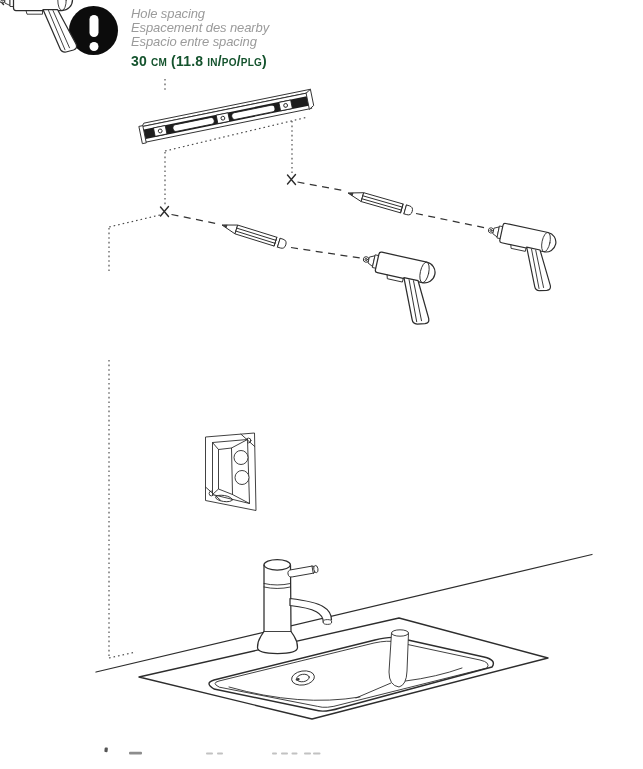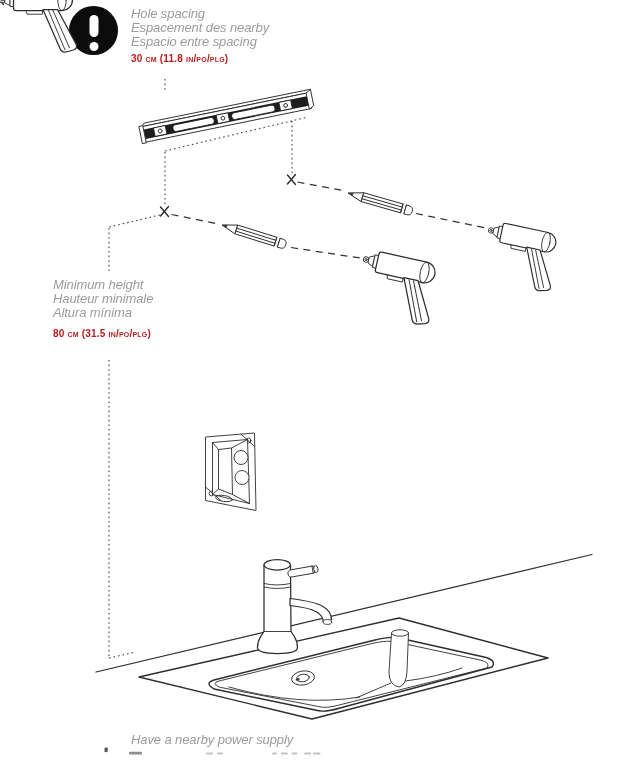--- a/index.html
+++ b/index.html
@@ -1,21 +1,21 @@
 <!DOCTYPE html>
 <html><head>
 <meta charset="utf-8">
 <style>
   html,body{margin:0;padding:0;background:#fff;}
   .page{position:relative;width:643px;height:769px;background:#ffffff;overflow:hidden;
         font-family:"Liberation Sans", sans-serif;}
   .note-block{position:absolute;}
   .note-line{font-style:italic;color:#9b9b9b;font-size:13px;line-height:13.8px;
              letter-spacing:-0.1px;white-space:nowrap;}
-  .measure{font-weight:bold;color:#b91c1c;font-size:10px;font-variant:small-caps;
+  .measure{font-weight:bold;color:#14532d;font-size:14px;font-variant:small-caps;
            letter-spacing:0.2px;margin-top:5px;white-space:nowrap;}
   .warn-icon{position:absolute;left:69px;top:6px;width:49px;height:49px;border-radius:50%;
              background:#0c0c0c;}
   .warn-bar{position:absolute;left:50%;transform:translateX(-50%);top:9px;width:9px;height:22px;
             background:#fff;border-radius:4.5px;}
   .warn-dot{position:absolute;left:50%;transform:translateX(-50%);top:36px;width:9px;height:9px;
             background:#fff;border-radius:50%;}
   svg.art{position:absolute;left:0;top:0;}
   .ln{stroke:#2d2d2d;stroke-width:1.25;fill:none;stroke-linecap:round;stroke-linejoin:round;}
   .lnf{stroke:#2d2d2d;stroke-width:1.25;fill:#ffffff;stroke-linejoin:round;}
@@ -34,30 +34,21 @@
     <div class="warn-dot"></div>
   </div>
 
   <div class="note-block" style="left:131px;top:7px;">
     <div class="note-line">Hole spacing</div>
     <div class="note-line">Espacement des nearby</div>
     <div class="note-line">Espacio entre spacing</div>
     <div class="measure">30 cm (11.8 in/po/plg)</div>
   </div>
 
-  <div class="note-block" style="left:53px;top:278px;">
-    <div class="note-line">Minimum height</div>
-    <div class="note-line">Hauteur minimale</div>
-    <div class="note-line">Altura mínima</div>
-    <div class="measure" style="margin-top:9px;">80 cm (31.5 in/po/plg)</div>
-  </div>
 
-  <div class="note-block" style="left:131px;top:733px;">
-    <div class="note-line">Have a nearby power supply</div>
-  </div>
 
   <svg class="art" width="643" height="769" viewBox="0 0 643 769">
 
     <g>
       <path class="dotted" d="M165,79 L165,90"></path>
       <path class="dotted" d="M165,151 L308,117"></path>
       <path class="dotted" d="M165,152 L165,205"></path>
       <path class="dotted" d="M292,121 L292,173"></path>
       <path class="dotted" d="M160,215 L109,227"></path>
       <path class="dotted" d="M109,228 L109,272"></path>

